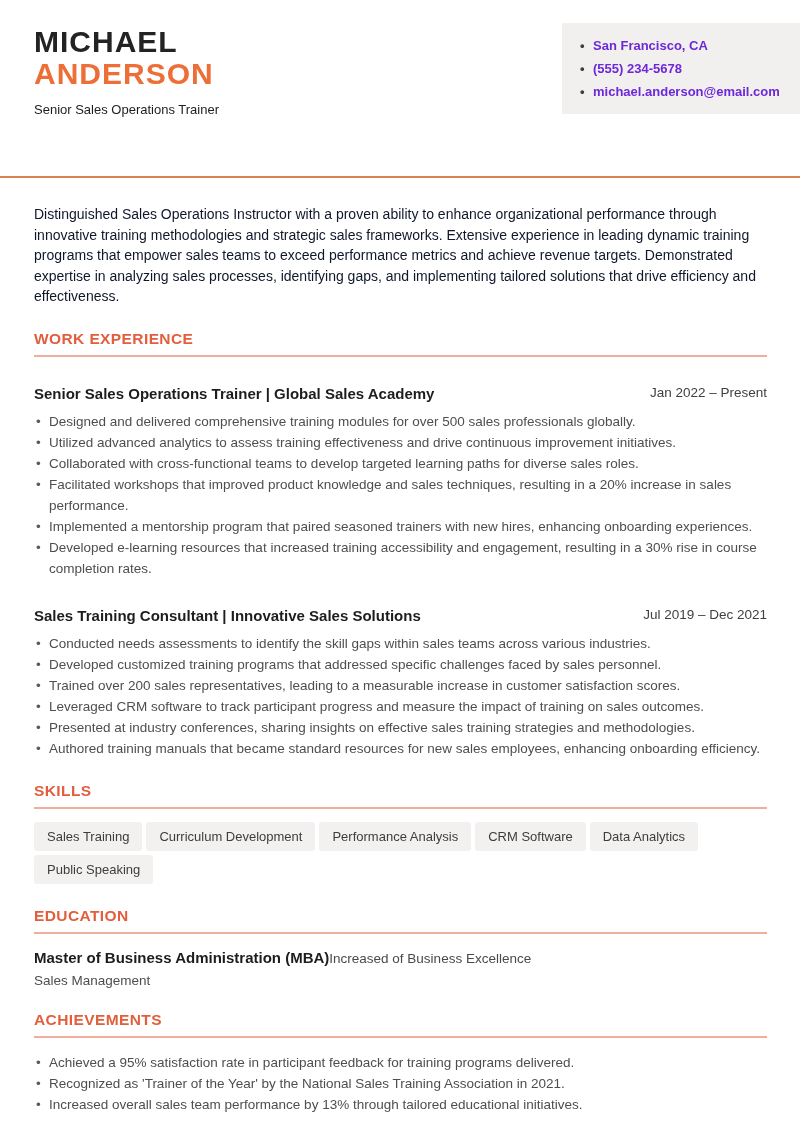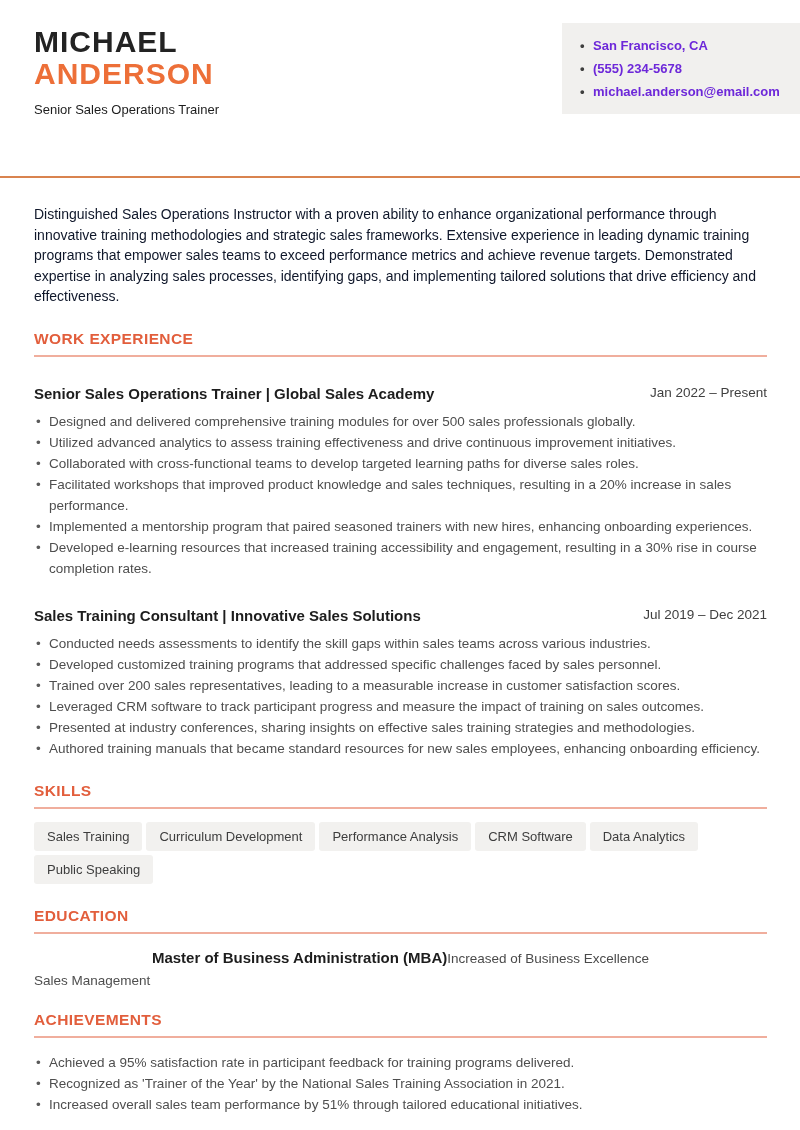--- a/index.html
+++ b/index.html
@@ -77,21 +77,21 @@
     background: #f2f1ef;
     color: #3d3d3d;
     font-size: 13px;
     line-height: 13px;
     padding: 8px 13px;
     border-radius: 3px;
     white-space: nowrap;
   }
 
   
-  .edu-row { display: flex; justify-content: center; align-items: baseline; margin-top: 15px; }
+  .edu-row { display: flex; justify-content: flex-start; align-items: baseline; margin-top: 15px; }
   .edu-degree { font-size: 15px; font-weight: 700; color: #1d1d1d; }
   .edu-school { font-size: 13.5px; color: #4a4a4a; white-space: nowrap; }
   .edu-field { margin-top: 7px; font-size: 13.5px; color: #4e4e4e; }
 </style>
 </head>
 <body>
 
 <div class="page">
 
   <header class="header">
@@ -177,21 +177,21 @@
       <div class="edu-field">Sales Management</div>
     </section>
 
     <section class="section">
       <h2 class="section-title">ACHIEVEMENTS</h2>
       <div class="section-rule"></div>
       <ul class="bullets standalone">
 
       <li>Achieved a 95% satisfaction rate in participant feedback for training programs delivered.</li>
           <li>Recognized as 'Trainer of the Year' by the National Sales Training Association in 2021.</li>
-          <li>Increased overall sales team performance by 51% through tailored educational initiatives.</li>
+          <li>Increased overall sales team performance by 13% through tailored educational initiatives.</li>
         </ul>
     </section>
 
     <section class="section">
       <h2 class="section-title">LANGUAGES</h2>
       <div class="section-rule"></div>
       <div class="chips">
 
       <span class="chip">English</span>
           <span class="chip">Spanish</span>

